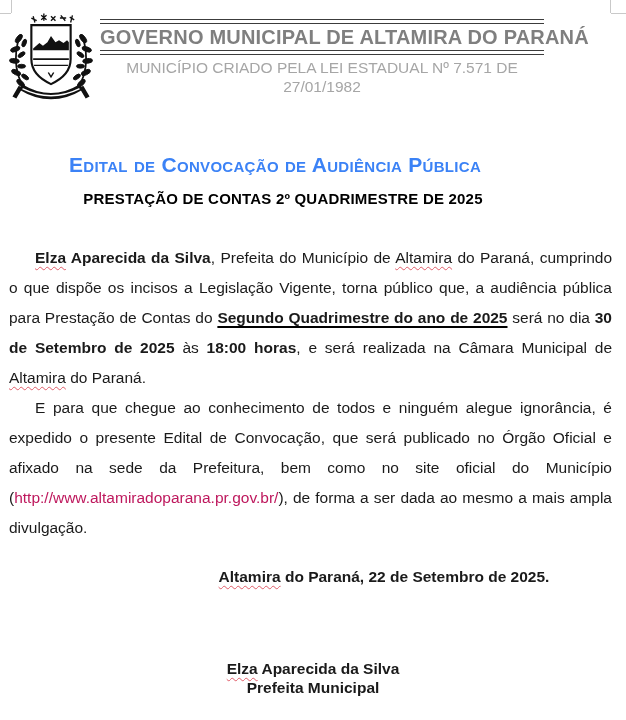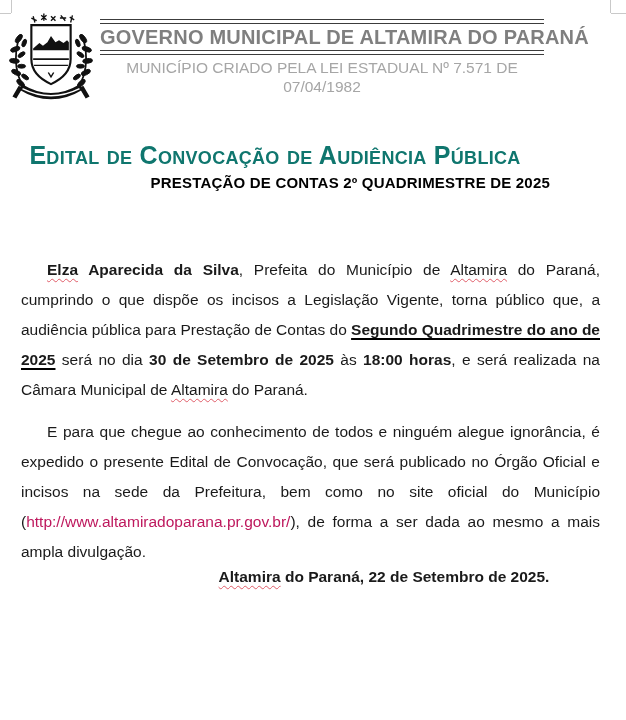--- a/index.html
+++ b/index.html
@@ -27,34 +27,34 @@
     font-size:20px;font-weight:bold;color:#7f7f7f;text-align:center;
     line-height:26px;letter-spacing:.2px;margin:0;white-space:nowrap;
   }
   .org-sub{
     font-size:15.5px;color:#a6a6a6;text-align:center;line-height:19px;margin-top:3px;
   }
   .org-cnpj{font-size:15.5px;color:#a6a6a6;text-align:center;line-height:19px;}
 
   
   .doc-title{
-    position:absolute;top:141px;left:0;right:0;text-align:center;margin:0;
-    font-size:25px;font-weight:bold;color:#0f766e;font-variant:small-caps;letter-spacing:.3px;
+    position:absolute;top:141px;left:0;right:0;text-align:center;margin:12px;
+    font-size:21px;font-weight:bold;color:#3b82f6;font-variant:small-caps;letter-spacing:.3px;
   }
-  .doc-sub1{position:absolute;top:174px;left:16px;right:0;text-align:right;margin:0;
+  .doc-sub1{position:absolute;top:174px;left:16px;right:0;text-align:center;margin:16px;
     font-size:15px;font-weight:bold;color:#000;letter-spacing:.2px;}
   .doc-sub2{position:absolute;top:199px;left:0;right:0;text-align:center;margin:0;
     font-size:15px;font-weight:bold;color:#000;letter-spacing:.2px;}
 
   
   .body-text{
     position:absolute;top:243px;left:9px;width:603px;
     font-size:15.5px;line-height:30px;text-align:justify;color:#1a1a1a;
   }
-  .para{margin:12px;text-indent:26px;}
+  .para{margin:0;text-indent:26px;}
   b{font-weight:bold;}
   .sq{text-decoration:underline wavy #e05d69 1px;text-underline-offset:3px;text-decoration-skip-ink:none;}
   .ulb{text-decoration:underline solid #000 1.5px;text-underline-offset:3px;}
   a.doc-link{color:#be185d;cursor:pointer;}
 
   
   .dateline{
     position:absolute;top:556px;left:0;width:626px;box-sizing:border-box;padding-left:118px;
     text-align:center;font-size:15.5px;font-weight:bold;margin:12px;
   }
@@ -113,28 +113,32 @@
           <path d="M16,86 Q50,107 84,86" fill="none" stroke-width="7"></path>
           <path d="M18,88 Q50,104 82,88" fill="none" stroke="#ffffff" stroke-width="1.6"></path>
           <path d="M16,86 l-7,12 M84,86 l7,12" stroke-width="5" fill="none"></path>
         </g>
       </svg>
     </div>
     <div class="head-text">
       <div class="rule-double rule-top"></div>
       <h1 class="org-title">GOVERNO MUNICIPAL DE ALTAMIRA DO PARANÁ</h1>
       <div class="rule-double"></div>
-      <div class="org-sub">MUNICÍPIO CRIADO PELA LEI ESTADUAL Nº 7.571 DE 07/04/1982</div>
+      <div class="org-sub">MUNICÍPIO CRIADO PELA LEI ESTADUAL Nº 7.571 DE 27/01/1982</div>
     </div>
   </header>
 
   <h2 class="doc-title">Edital de Convocação de Audiência Pública</h2>
   <h3 class="doc-sub1">PRESTAÇÃO DE CONTAS 2º QUADRIMESTRE DE 2025</h3>
 
   <div class="body-text">
     <p class="para"><b class="sq">Elza</b><b> Aparecida da Silva</b><span>, Prefeita do Município de </span><span class="sq">Altamira</span><span> do Paraná, cumprindo o que dispõe os incisos a Legislação Vigente, torna público que, a audiência pública para Prestação de Contas do </span><b class="ulb">Segundo Quadrimestre do ano de 2025</b><span> será no dia </span><b>30 de Setembro de 2025</b><span> às </span><b>18:00 horas</b><span>, e será realizada na Câmara Municipal de </span><span class="sq">Altamira</span><span> do Paraná.</span></p>
-    <p class="para"><span>E para que chegue ao conhecimento de todos e ninguém alegue ignorância, é expedido o presente Edital de Convocação, que será publicado no Órgão Oficial e incisos na sede da Prefeitura, bem como no site oficial do Município (</span><a class="doc-link">http://www.altamiradoparana.pr.gov.br/</a><span>), de forma a ser dada ao mesmo a mais ampla divulgação.</span></p>
+    <p class="para"><span>E para que chegue ao conhecimento de todos e ninguém alegue ignorância, é expedido o presente Edital de Convocação, que será publicado no Órgão Oficial e afixado na sede da Prefeitura, bem como no site oficial do Município (</span><a class="doc-link">http://www.altamiradoparana.pr.gov.br/</a><span>), de forma a ser dada ao mesmo a mais ampla divulgação.</span></p>
   </div>
 
   <p class="dateline"><span class="sq">Altamira</span><span> do Paraná, 22 de Setembro de 2025.</span></p>
 
+  <div class="signature">
+    <div><span class="sq">Elza</span><span> Aparecida da Silva</span></div>
+    <div>Prefeita Municipal</div>
+  </div>
 
 </div>
 
 </body></html>

